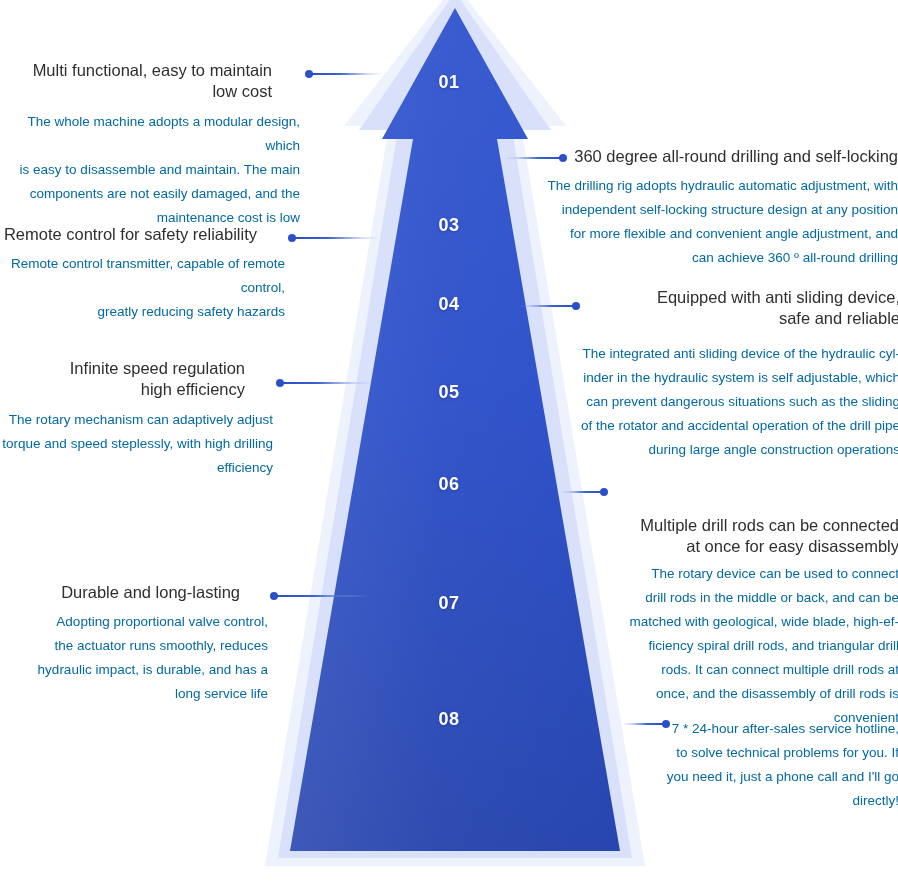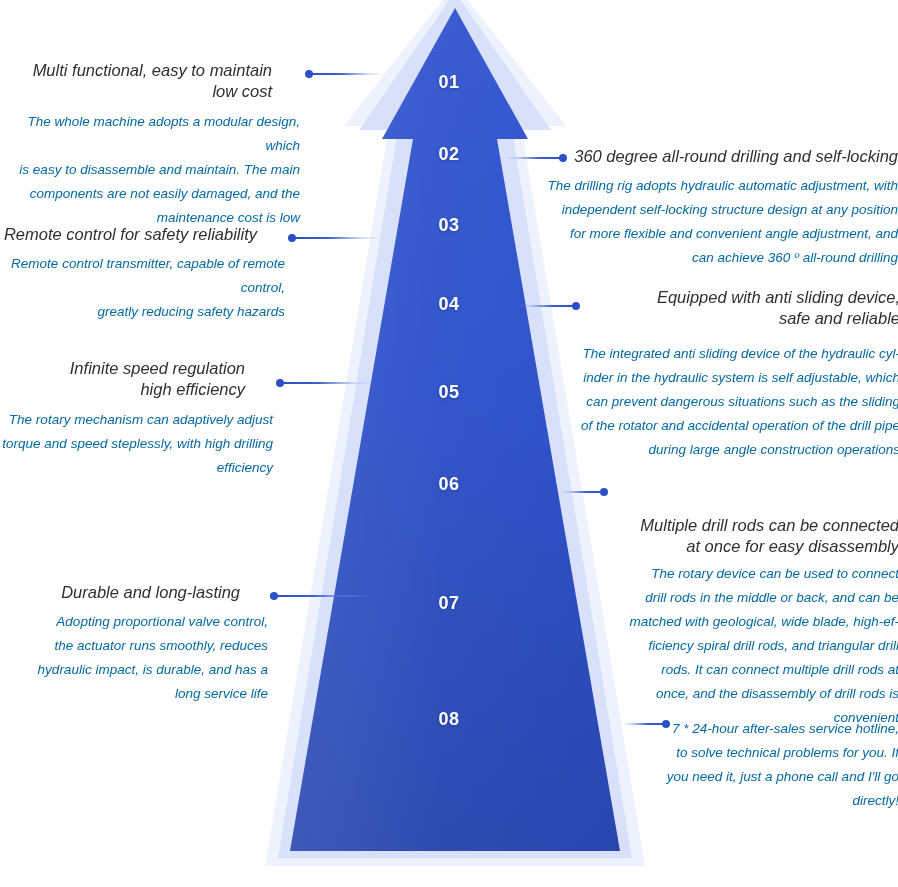--- a/index.html
+++ b/index.html
@@ -23,21 +23,21 @@
     text-align:center;
     color:#ffffff;
     font-weight:bold;
     font-size:18px;
     letter-spacing:0.5px;
     text-shadow:0 1px 3px rgba(25,45,130,.45);
     pointer-events:none;
   }
 
   
-  .callout{position:absolute;font-style:italic;}
+  .callout{position:absolute;}
   .callout .c-title{
     font-size:16.5px;
     color:#2f2f2f;
     line-height:1.30;
     white-space:pre-line;
     margin:0;
   }
   .callout .c-body{
     font-size:13.5px;
     color:#0369a1;
@@ -96,21 +96,20 @@
     <path d="M455 -16 L566 126 L521 126 L645 866 L265 866 L389 126 L344 126 Z" fill="#eef2fd"></path>
 
     <path d="M455 -8 L551 130 L512 130 L632 858 L278 858 L398 130 L359 130 Z" fill="#d9e1fa"></path>
 
     <path d="M455 8 L528 139 L497 139 L620 851 L290 851 L413 139 L382 139 Z" fill="url(#arrowGrad)"></path>
 
     <path d="M455 8 L528 139 L497 139 L620 851 L290 851 L413 139 L382 139 Z" fill="url(#shineGrad)"></path>
   </svg>
 
   <div class="step-number" style="top:72px;">01</div>
-  <div class="step-number" style="top:144px;">02</div>
   <div class="step-number" style="top:215px;">03</div>
   <div class="step-number" style="top:294px;">04</div>
   <div class="step-number" style="top:382px;">05</div>
   <div class="step-number" style="top:474px;">06</div>
   <div class="step-number" style="top:593px;">07</div>
   <div class="step-number" style="top:709px;">08</div>
 
   <div class="connector to-right" style="left:305px;top:68px;width:78px;">
     <span class="dot"></span>
     <span class="line"></span>

